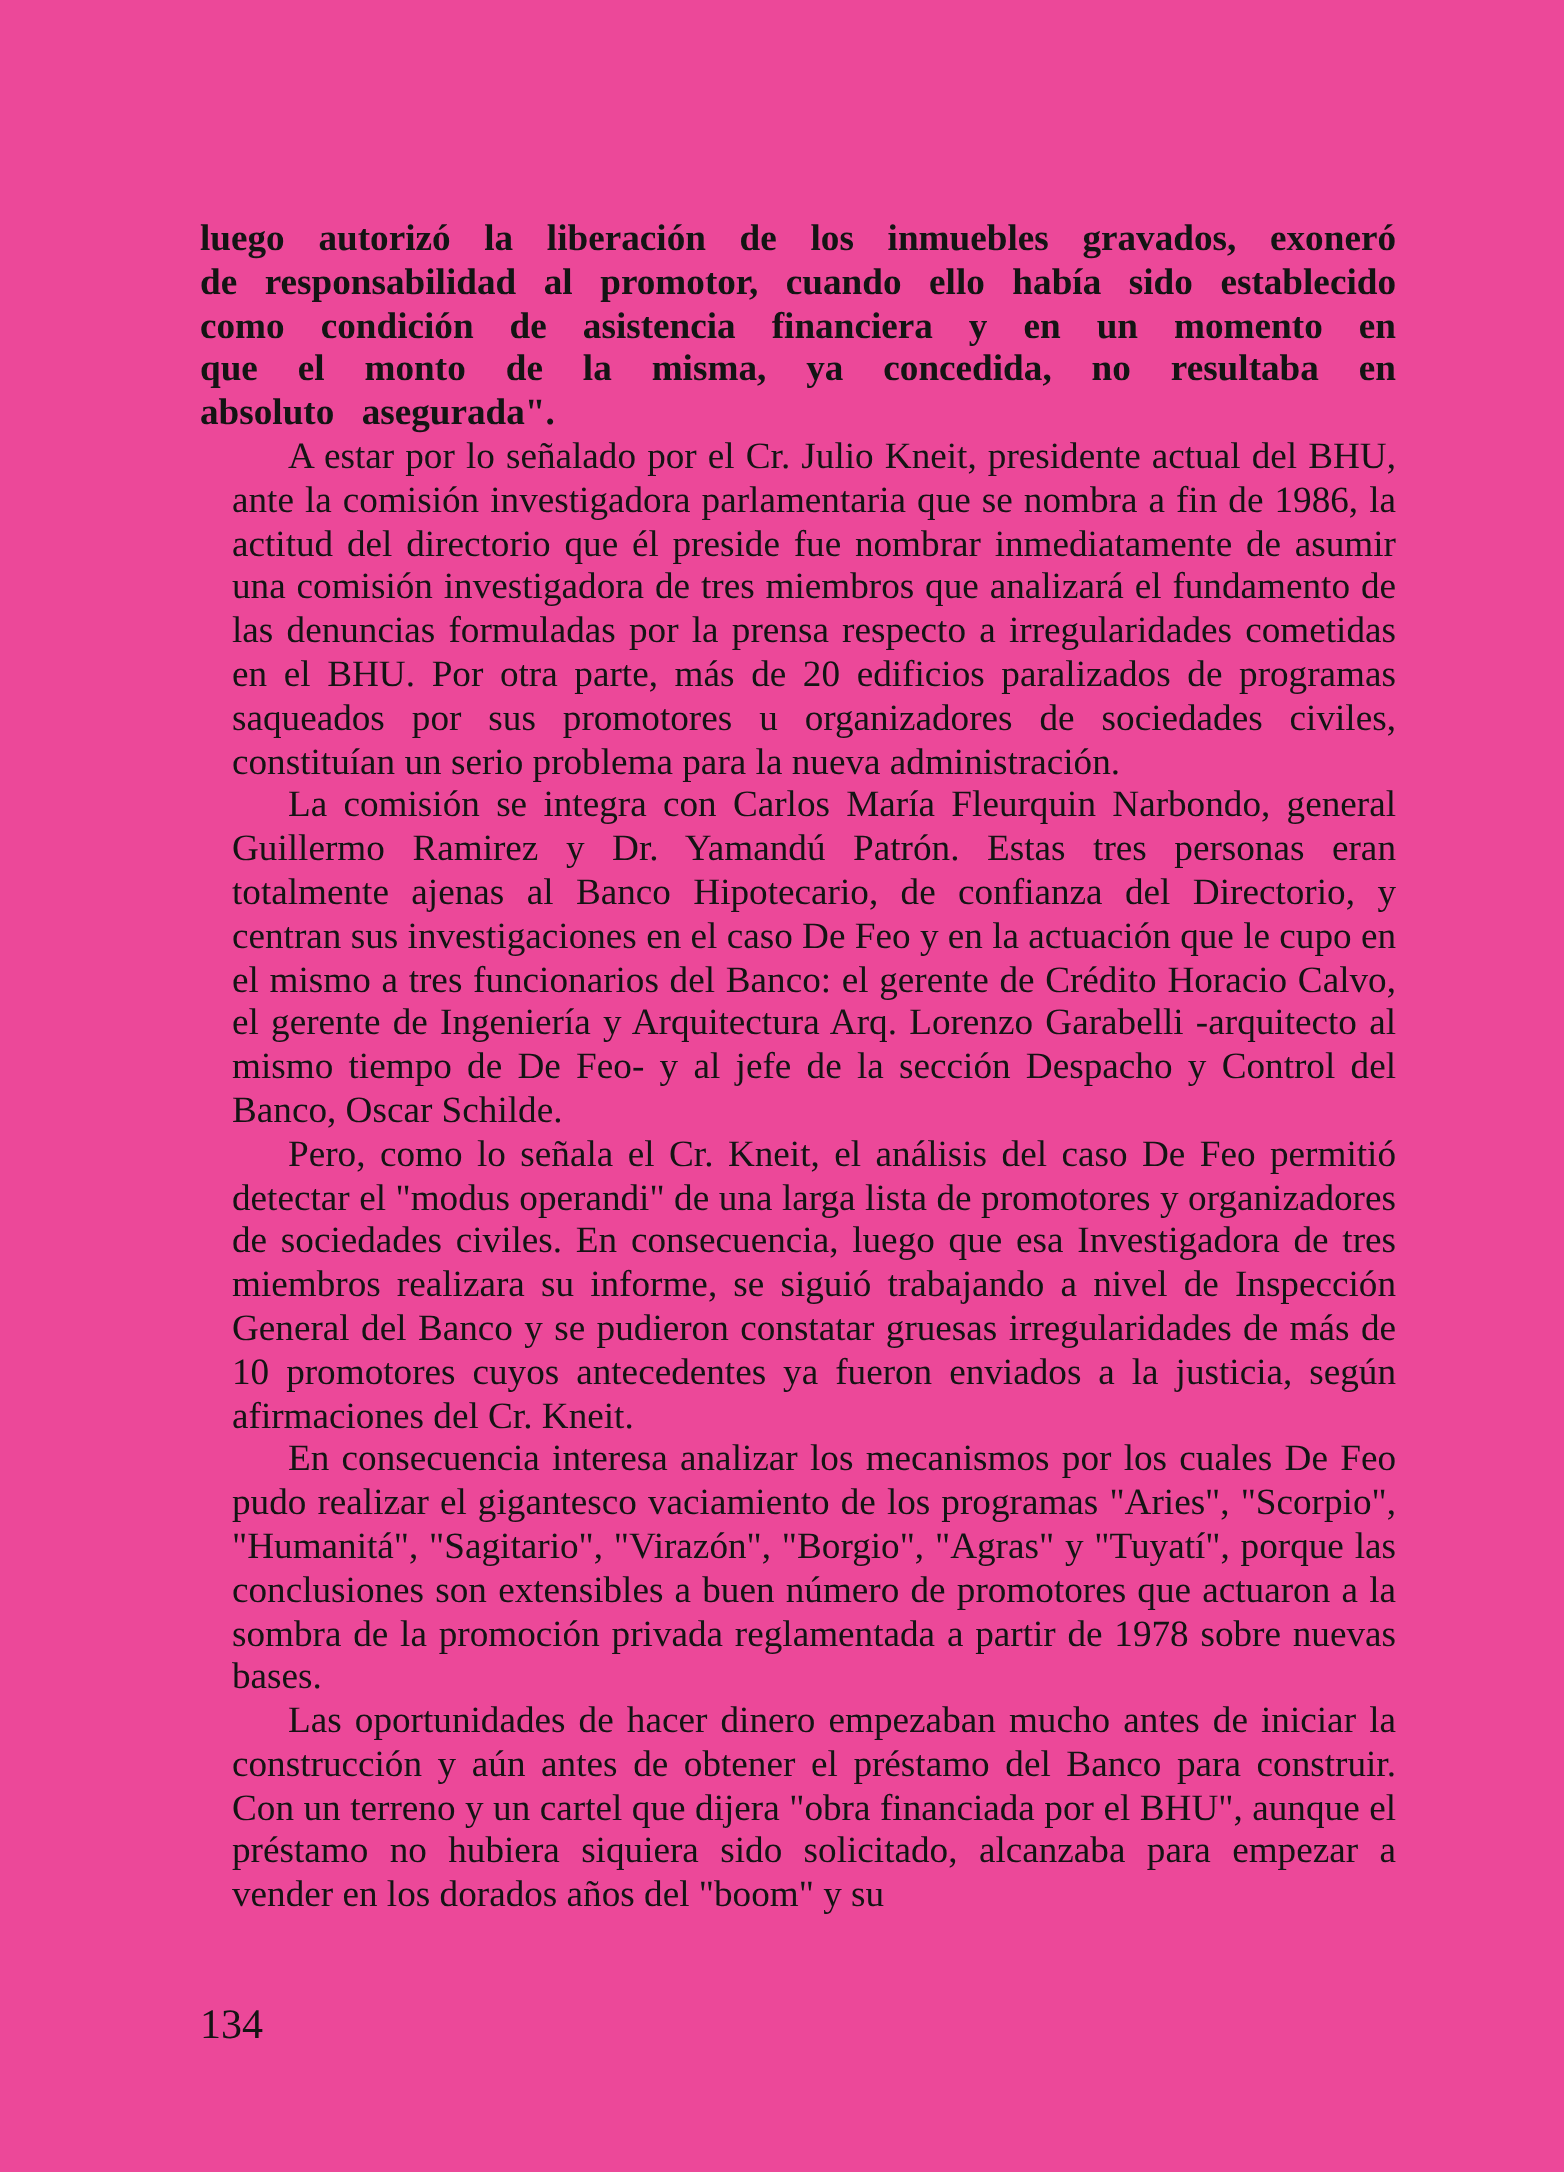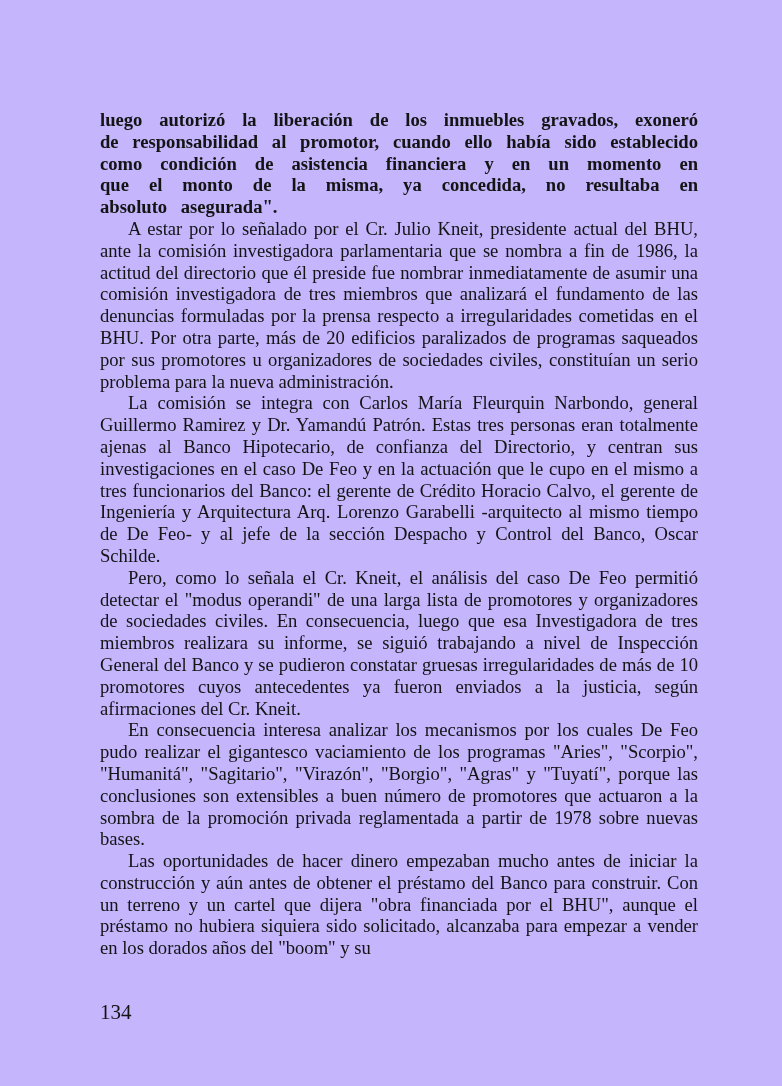--- a/index.html
+++ b/index.html
@@ -4,41 +4,42 @@
 <style>
   html, body {
     margin: 0;
     padding: 0;
     background: #ffffff;
   }
   .page {
     position: relative;
     width: 782px;
     height: 1086px;
-    background: #c4b5fd;
+    background: #ec4899;
     overflow: hidden;
     font-family: "Liberation Serif", "DejaVu Serif", serif;
     color: #141414;
   }
   .text-block {
     position: absolute;
     left: 100px;
     top: 109px;
     width: 598px;
     font-size: 18.6px;
     line-height: 21.8px;
     text-align: justify;
     text-justify: inter-word;
   }
   .text-block p {
     margin: 0;
     padding: 0;
   }
   .text-block p.indent {
     text-indent: 28px;
+    margin-left: 16px;
   }
   .text-block p.no-indent {
     text-indent: 0;
   }
   .text-block p.bold {
     font-weight: bold;
     word-spacing: 9px;
   }
   .page-number {
     position: absolute;

